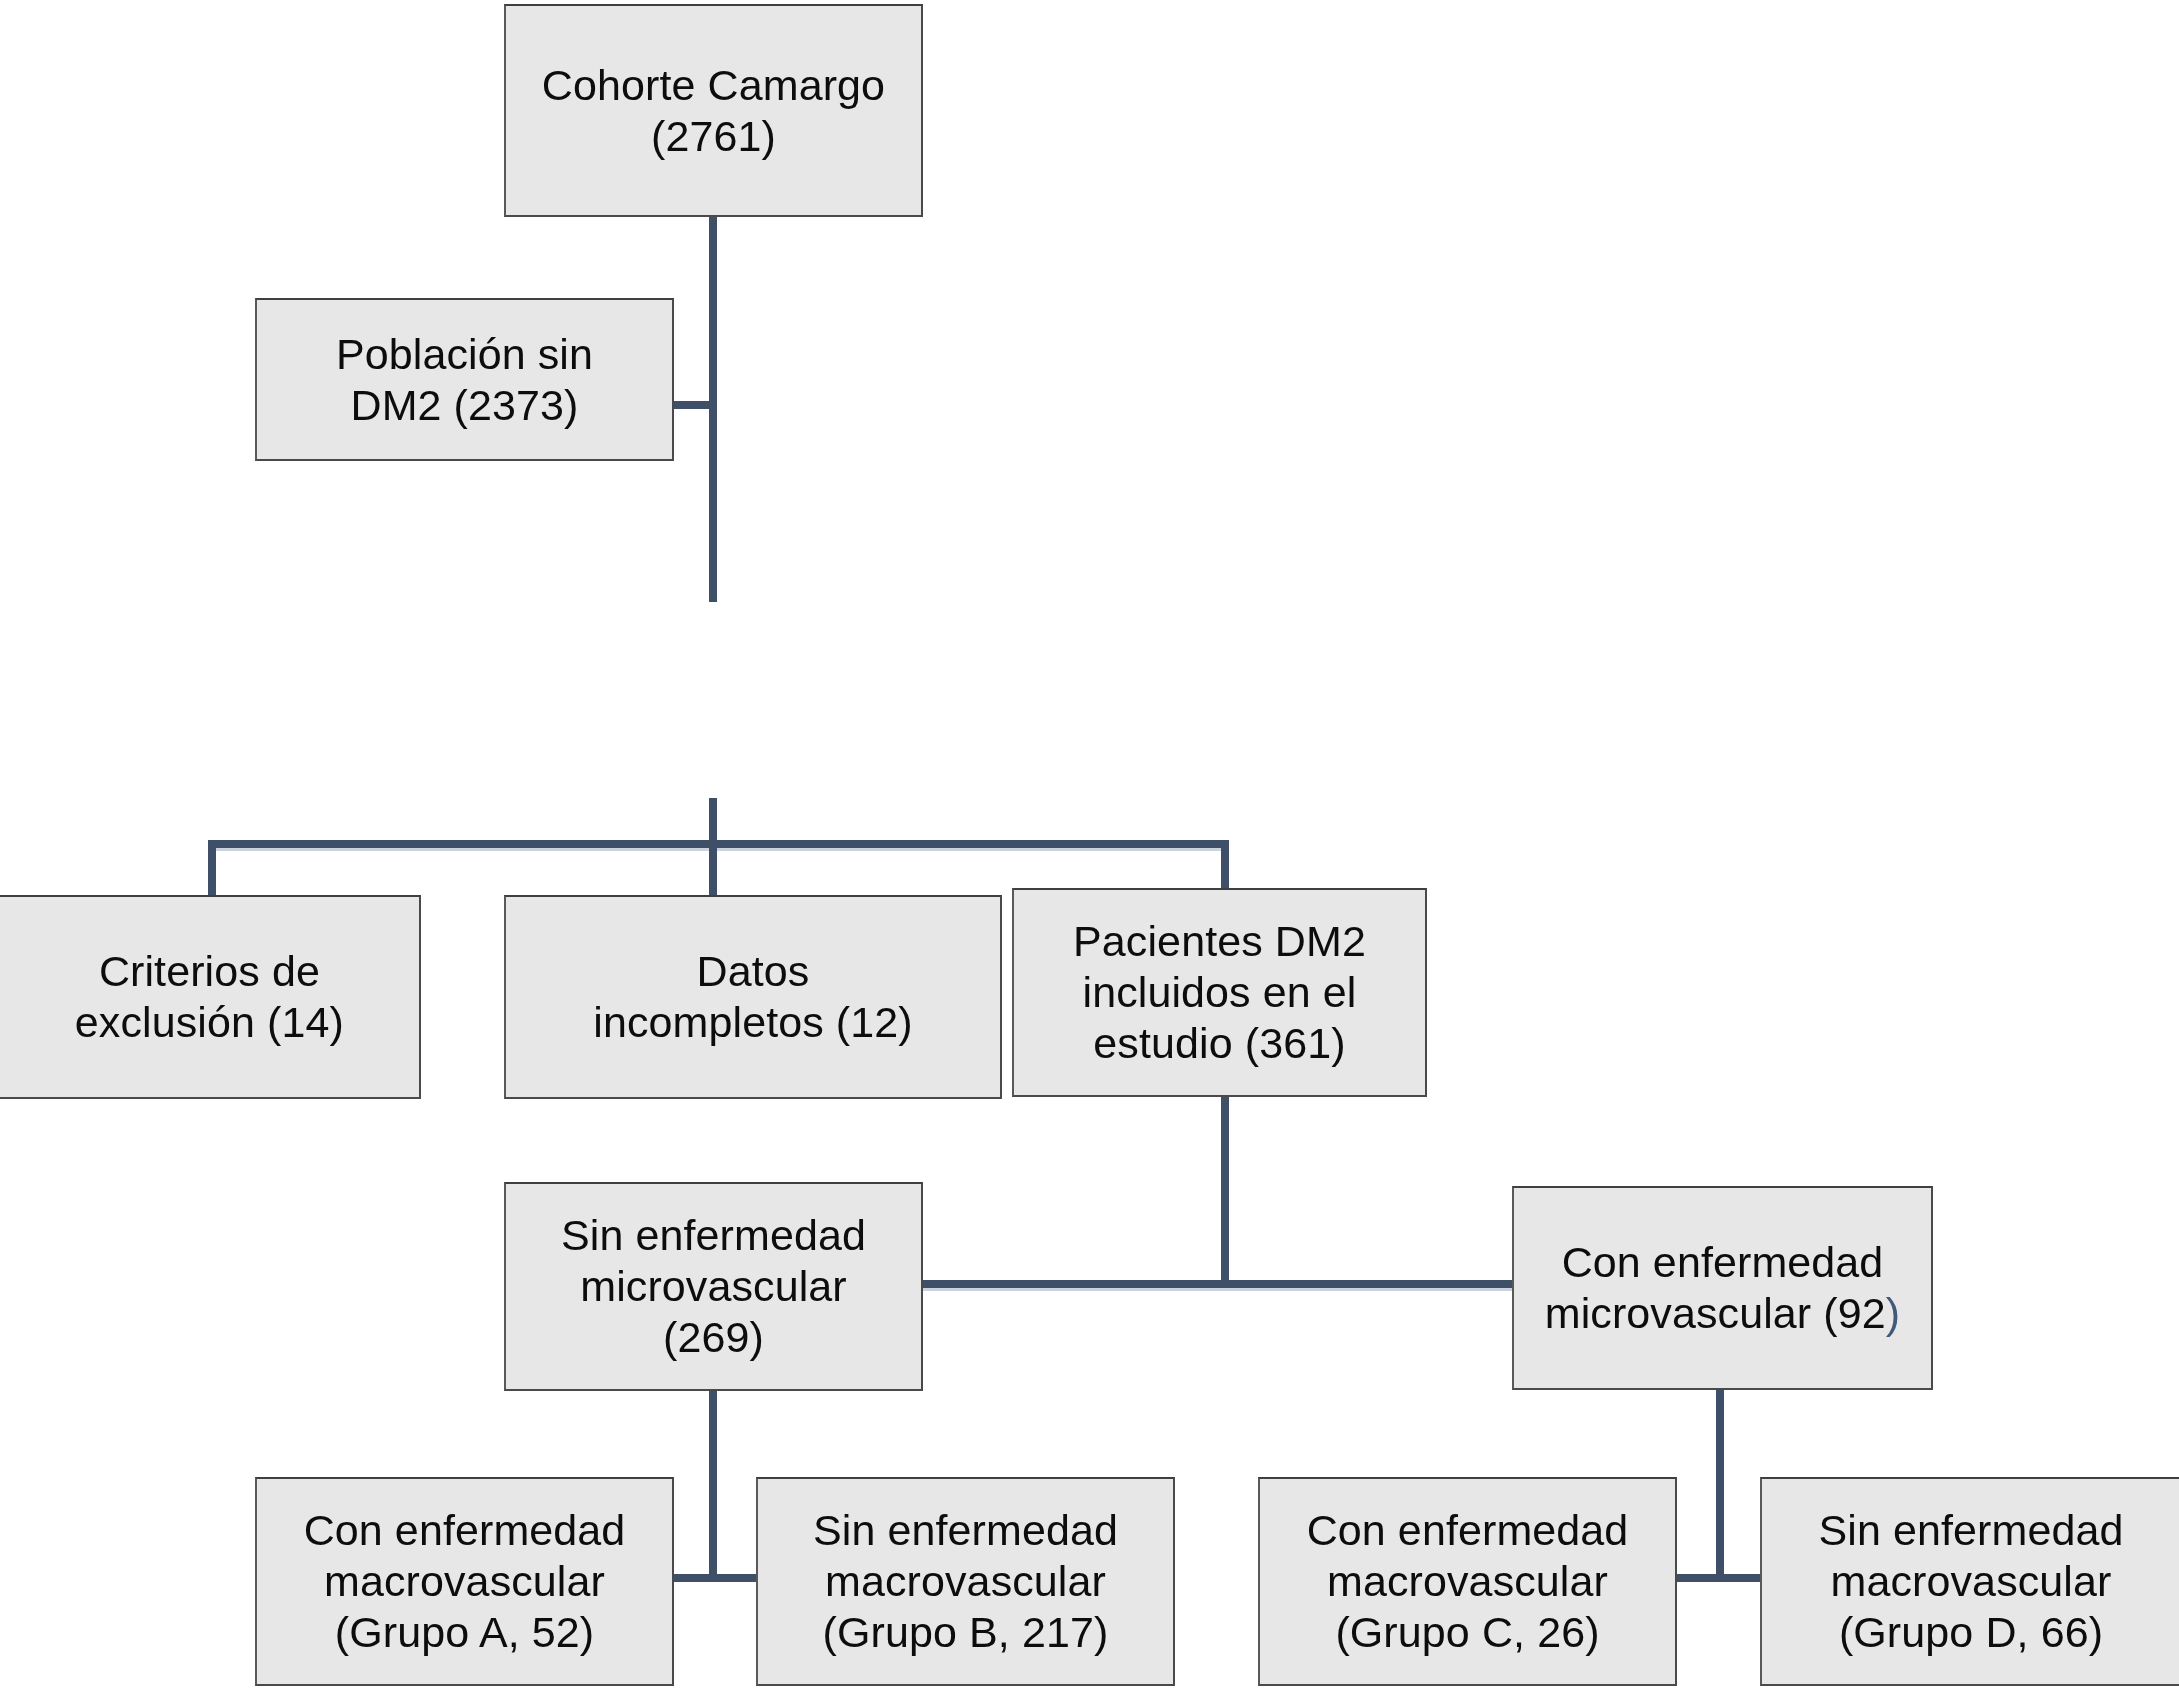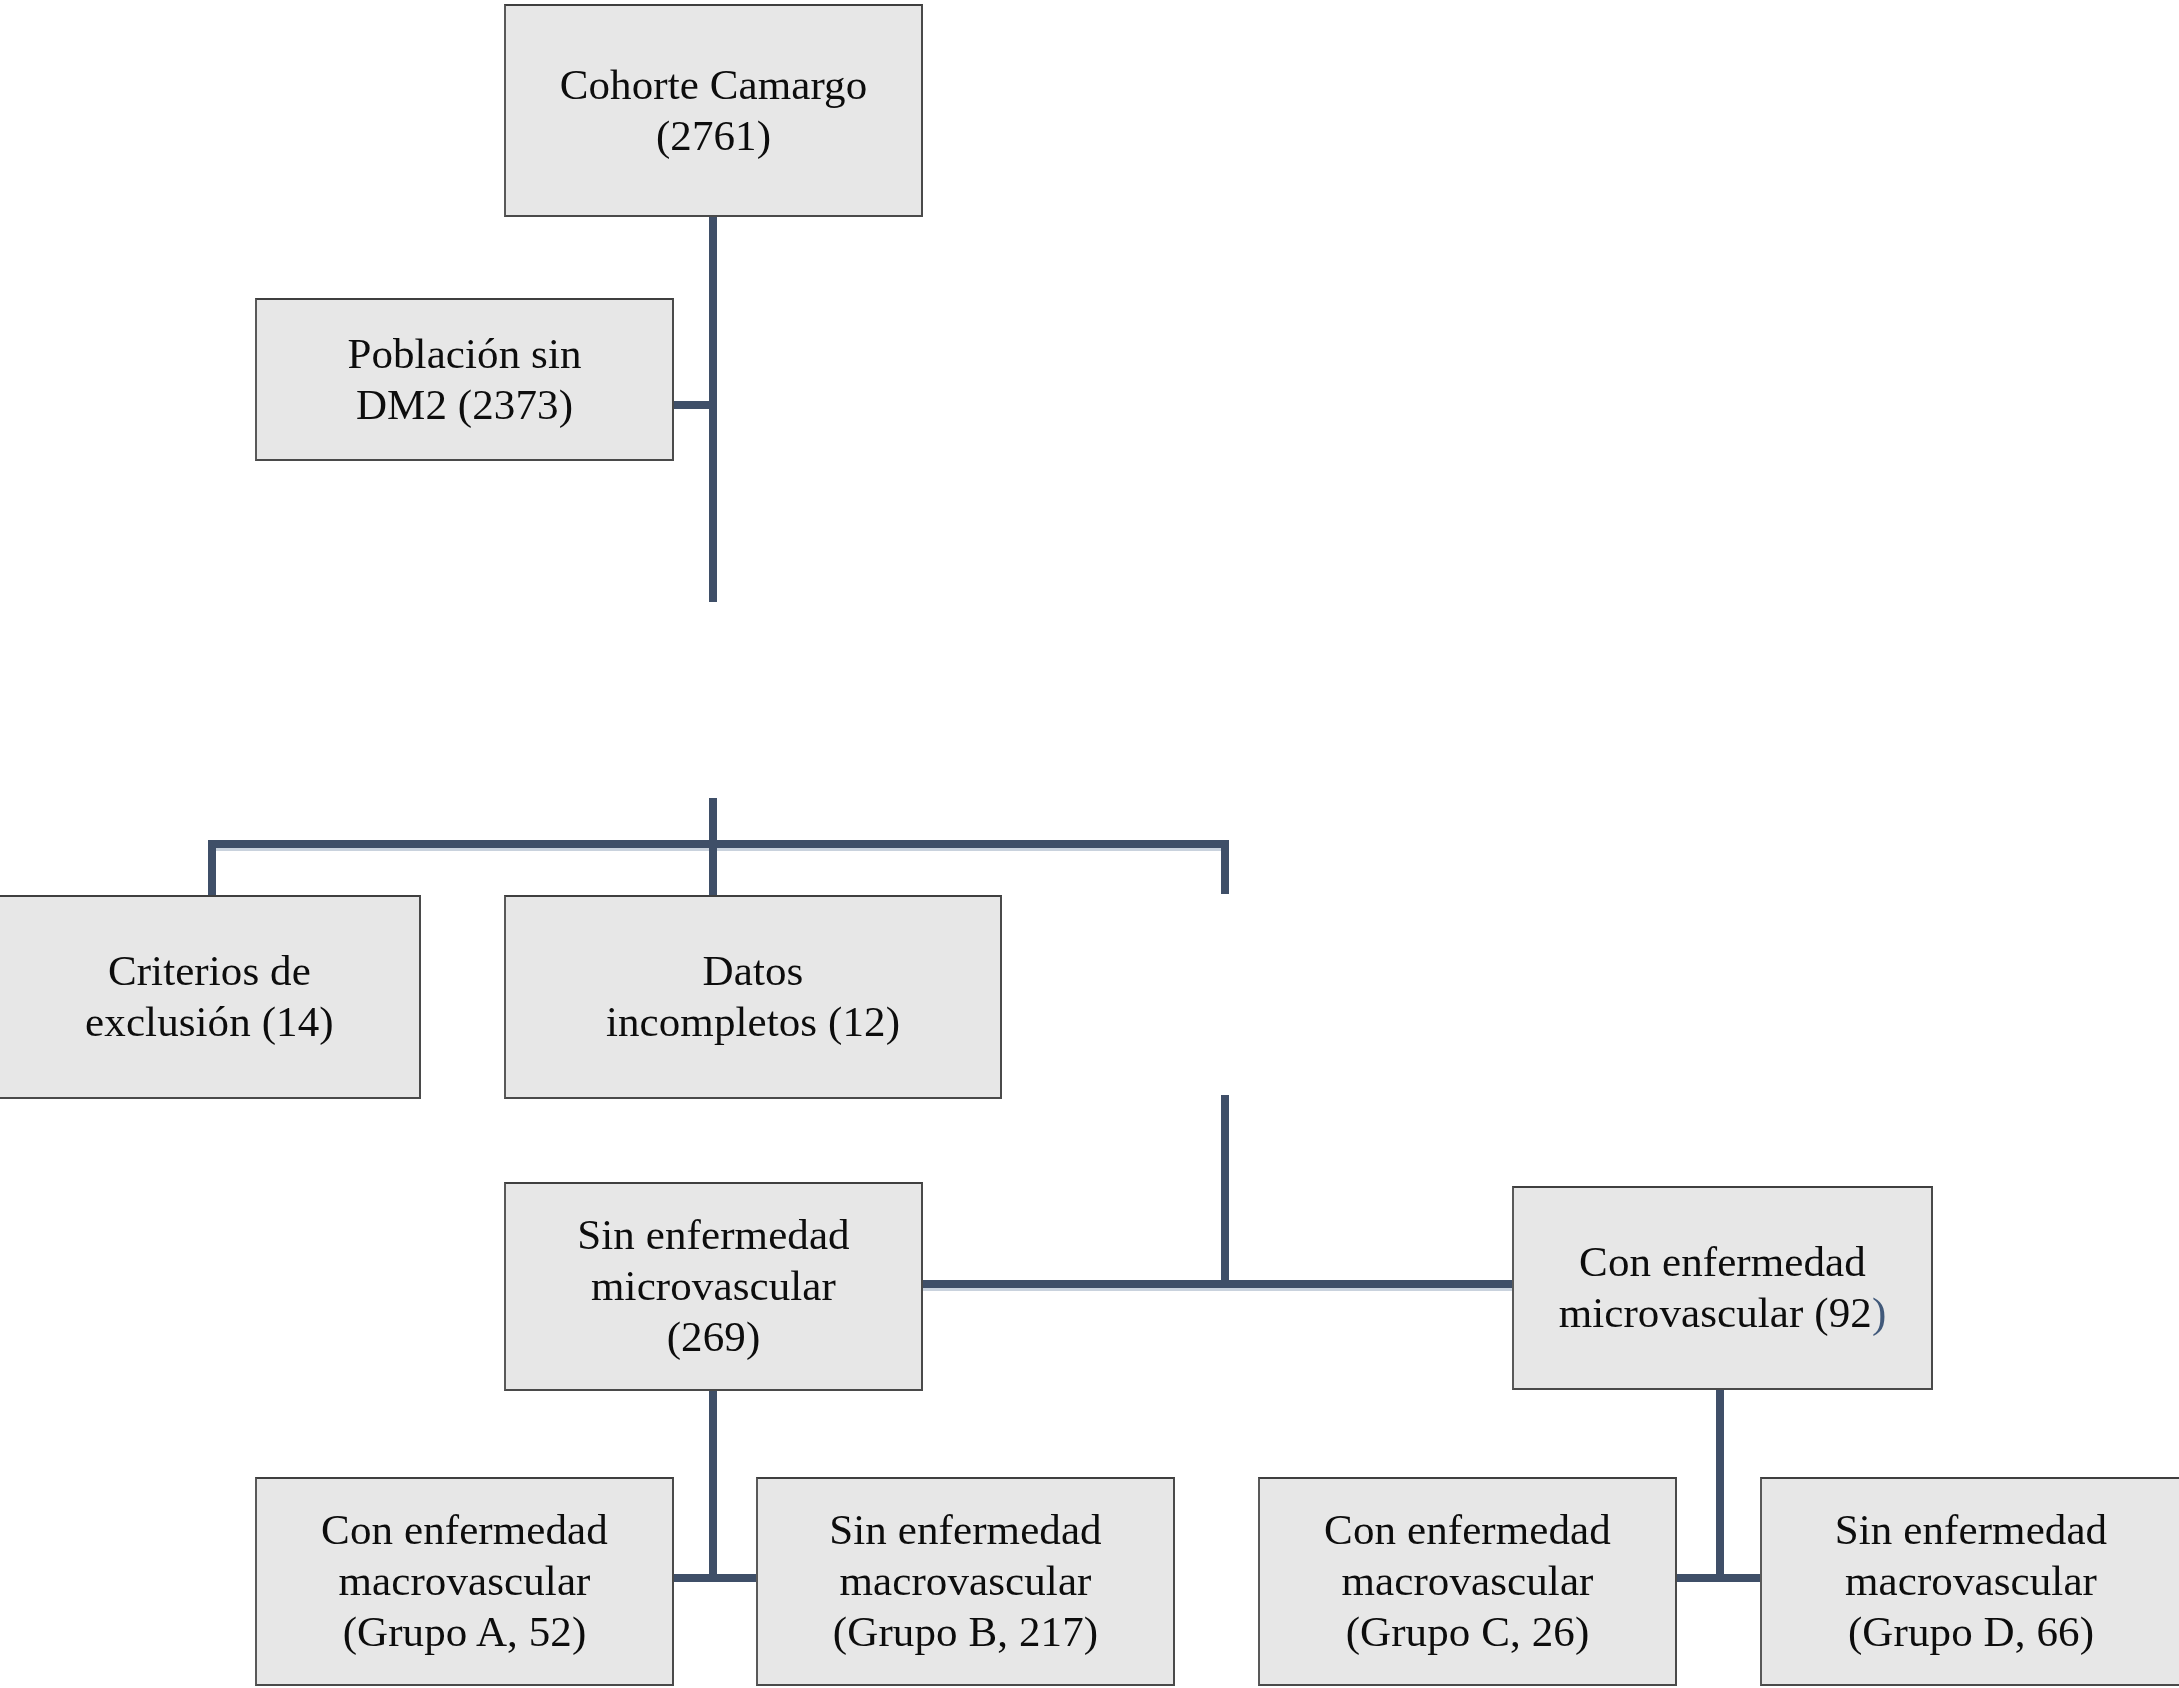--- a/index.html
+++ b/index.html
@@ -32,21 +32,20 @@
     font-size: 43px;
     line-height: 1.18;
     letter-spacing: 0.1px;
     padding: 3.5px 8.7px;
     z-index: 3;
   }
   .node .txt {
     white-space: pre-line;
     display: block;
     width: 100%;
-    font-family: Liberation Serif, serif;
   }
   
   .node.overflow-paren {
     overflow: visible;
   }
   .accent-paren {
     color: #41597a;
   }
   
   .conn {
@@ -105,20 +104,25 @@
   <div class="node" style="left:-2.6px; top:895px; width:424px; height:204px;">
     <span class="txt">Criterios de
 exclusión (14)</span>
   </div>
 
   <div class="node" style="left:504px; top:895px; width:498px; height:204px;">
     <span class="txt">Datos
 incompletos  (12)</span>
   </div>
 
+  <div class="node" style="left:1012px; top:888px; width:415px; height:209px;">
+    <span class="txt">Pacientes DM2
+incluidos en el
+estudio (361)</span>
+  </div>
 
   <div class="node" style="left:504px; top:1182px; width:419px; height:209px;">
     <span class="txt">Sin enfermedad
 microvascular
 (269)</span>
   </div>
 
   <div class="node overflow-paren" style="left:1512px; top:1186px; width:421px; height:204px;">
     <span class="txt"><span>Con enfermedad
 microvascular (92</span><span class="accent-paren">)</span></span>

